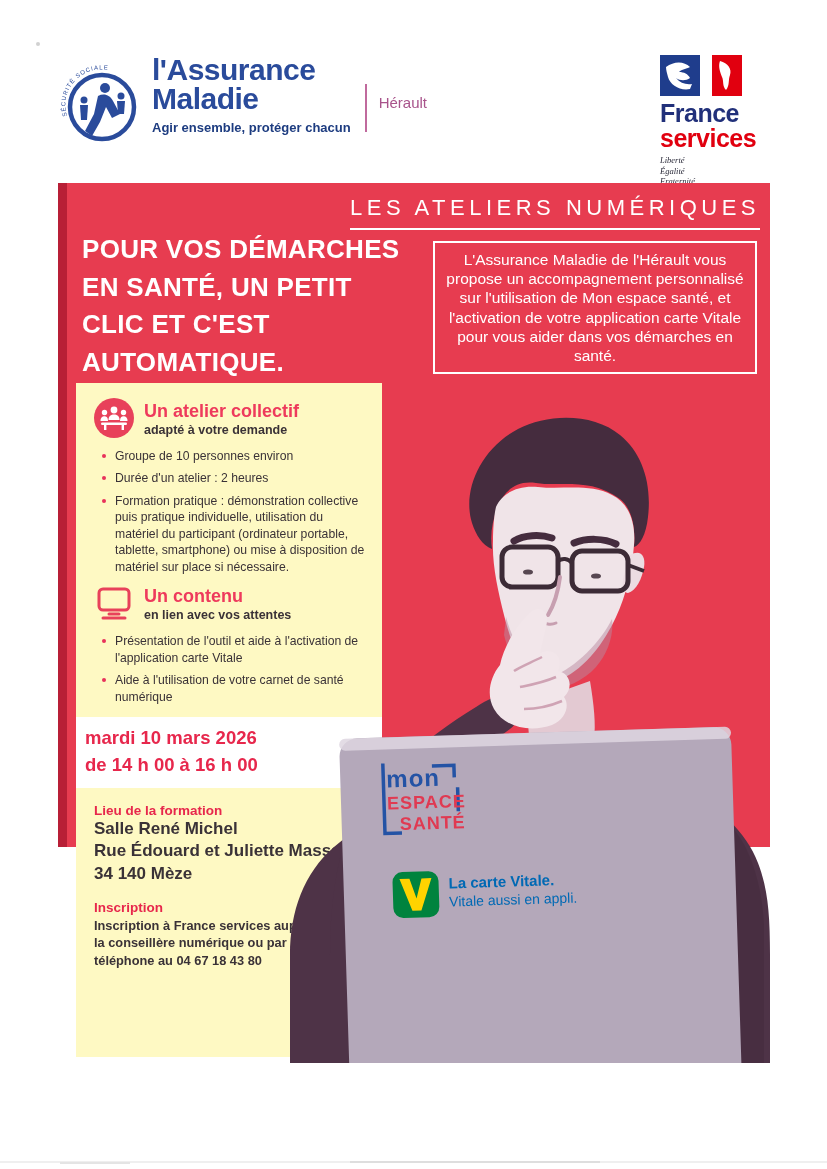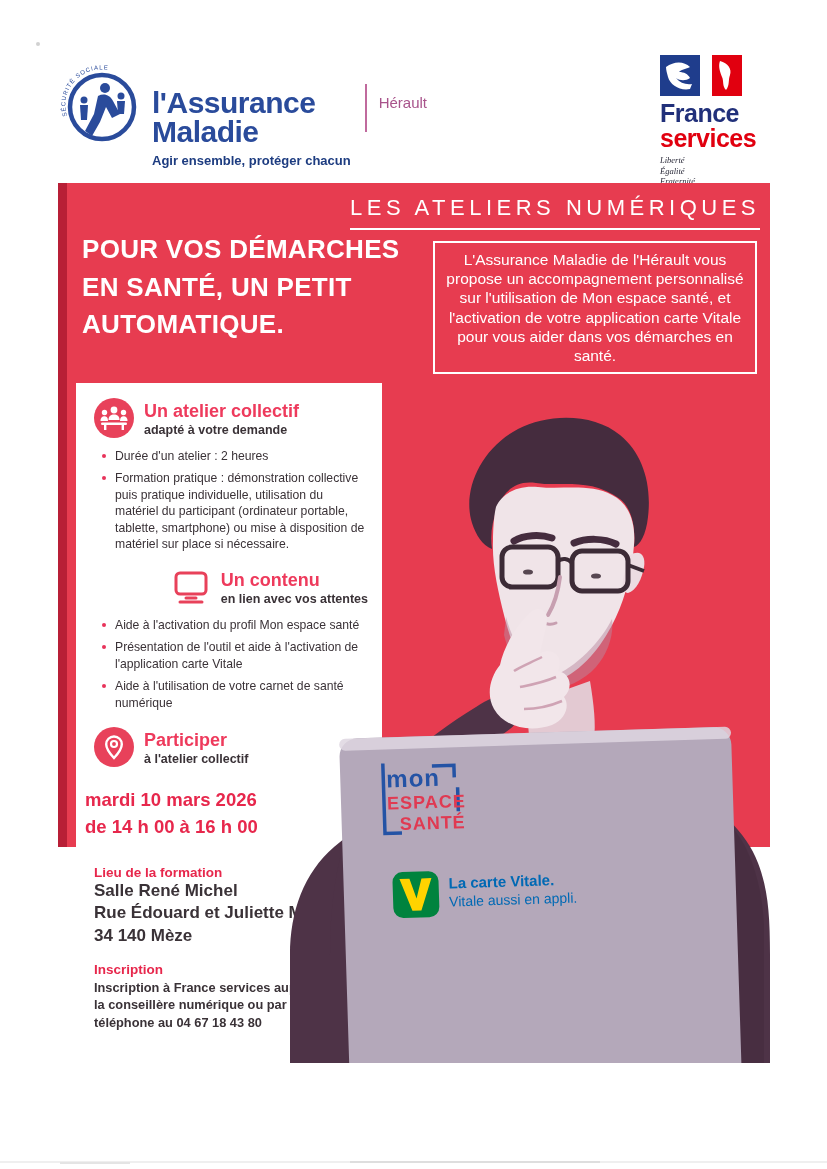--- a/index.html
+++ b/index.html
@@ -4,21 +4,21 @@
 <style>
   html,body{margin:0;padding:0;background:#fff;}
   .page{position:relative;width:827px;height:1169px;background:#fff;overflow:hidden;
         font-family:"Liberation Sans",sans-serif;}
   
   .scan-dot{position:absolute;left:36px;top:42px;width:4px;height:4px;border-radius:50%;
             background:#b9b9b9;opacity:.65;}
   .am-logo{position:absolute;left:58px;top:56px;display:flex;align-items:flex-start;}
   .am-mark{width:86px;height:86px;margin-top:6px;}
   .am-text{margin-left:8px;}
-  .am-brand{color:#2a4b9b;font-weight:bold;font-size:30px;line-height:.95;letter-spacing:-.5px;margin-top:33px;}
+  .am-brand{color:#2a4b9b;font-weight:bold;font-size:30px;line-height:.95;letter-spacing:-.5px;}
   .am-tagline{color:#1d3c80;font-weight:bold;font-size:13px;margin-top:7px;}
   .am-sep{width:2px;height:48px;background:#c06a9d;margin:28px 0 0 14px;}
   .am-region{color:#a8538b;font-size:15px;margin:38px 0 0 12px;}
   .fs-logo{position:absolute;left:660px;top:55px;}
   .fs-squares{display:flex;gap:7px;}
   .fs-sq{width:40px;height:41px;display:block;}
   .fs-name{margin-top:5px;line-height:.98;}
   .fs-france{color:#21307a;font-weight:bold;font-size:25px;letter-spacing:-.5px;}
   .fs-services{color:#e1000f;font-weight:bold;font-size:25px;letter-spacing:-.5px;}
   .fs-motto{margin-top:5px;font-family:"Liberation Serif",serif;font-style:italic;
@@ -27,32 +27,32 @@
   .poster{position:absolute;left:58px;top:183px;width:712px;height:664px;background:#e73c50;}
   .poster-strip{position:absolute;left:0;top:0;width:9px;height:100%;background:#b81f36;}
   .banner{position:absolute;right:10px;top:12px;margin:0;color:#fff;font-size:22px;
           font-weight:normal;letter-spacing:4.5px;padding-bottom:7px;border-bottom:2px solid #fff;}
   .headline{position:absolute;left:24px;top:48px;color:#ffffff;font-weight:bold;font-size:26px;
             line-height:1.45;letter-spacing:.3px;}
   .intro{position:absolute;left:375px;top:58px;width:324px;box-sizing:border-box;
          border:2px solid #fff;color:#fff;font-size:15.5px;line-height:1.24;text-align:center;
          padding:7px 6px;}
   
-  .panel{position:absolute;left:18px;top:200px;width:306px;height:674px;background:#ffffff;
+  .panel{position:absolute;left:18px;top:200px;width:306px;height:674px;background:#fef9c3;
          box-sizing:border-box;padding:15px 14px 0 18px;z-index:2;color:#3a3237;}
   .sec-head{display:flex;align-items:flex-start;margin-top:0;}
   .sec-icon{flex:none;width:40px;height:40px;margin-right:10px;}
   .sec-title{color:#ee3a5c;font-weight:bold;font-size:18px;line-height:1;margin-top:4px;}
   .sec-sub{font-weight:bold;font-size:12.5px;margin-top:3px;color:#3a3237;}
   ul.blist{list-style:none;margin:10px 0 0 0;padding:0 0 0 8px;}
   ul.blist li{position:relative;padding-left:13px;font-size:12.2px;line-height:1.35;
               margin-bottom:6px;color:#3a3237;}
   ul.blist li::before{content:"";position:absolute;left:0;top:6px;width:4px;height:4px;
                       border-radius:50%;background:#e8325a;}
-  .mt14{margin-top:14px;justify-content:flex-end;} .mt16{margin-top:16px;}
+  .mt14{margin-top:8px;} .mt16{margin-top:16px;}
   .date-band{margin:12px 0 0 -18px;width:306px;box-sizing:border-box;background:#fff;
              padding:8px 0 9px 9px;color:#e7274c;font-weight:bold;font-size:18.5px;line-height:1.45;}
   .v-head{color:#e7274c;font-weight:bold;font-size:13.5px;margin-top:15px;}
   .v-line{font-weight:bold;font-size:17px;line-height:1.32;}
   .reg-text{font-weight:bold;font-size:12.8px;line-height:1.35;width:248px;margin-top:2px;}
   
   .photo{position:absolute;left:232px;top:212px;width:480px;height:668px;z-index:3;}
   
   .artifact1{position:absolute;left:0;top:1161px;width:827px;height:2px;background:#efefef;}
   .artifact2{position:absolute;left:350px;top:1161px;width:250px;height:2px;background:#dedede;}
@@ -111,20 +111,21 @@
   </div>
 
   <section class="poster">
     <div class="poster-strip"></div>
 
     <h1 class="banner">LES ATELIERS NUMÉRIQUES</h1>
 
     <div class="headline">
       <div>POUR VOS DÉMARCHES</div>
       <div>EN SANTÉ, UN PETIT</div>
+      <div>CLIC ET C'EST</div>
       <div>AUTOMATIQUE.</div>
     </div>
 
     <div class="intro">L'Assurance Maladie de l'Hérault vous propose un accompagnement personnalisé sur l'utilisation de Mon espace santé, et l'activation de votre application carte Vitale pour vous aider dans vos démarches en santé.</div>
 
     <div class="panel">
 
       <div class="sec-head">
         <svg class="sec-icon" viewBox="0 0 40 40">
           <circle cx="20" cy="20" r="20" fill="#e8415a"></circle>
@@ -137,52 +138,41 @@
           <rect x="7" y="24.5" width="26" height="2.4" rx="1.2" fill="#fff"></rect>
           <rect x="10" y="27" width="2.4" height="5" fill="#fff"></rect>
           <rect x="27.6" y="27" width="2.4" height="5" fill="#fff"></rect>
         </svg>
         <div>
           <div class="sec-title">Un atelier collectif</div>
           <div class="sec-sub">adapté à votre demande</div>
         </div>
       </div>
       <ul class="blist">
+        <li>Groupe de 10 personnes environ</li>
         <li>Durée d'un atelier : 2 heures</li>
         <li>Formation pratique : démonstration collective puis pratique individuelle, utilisation du matériel du participant (ordinateur portable, tablette, smartphone) ou mise à disposition de matériel sur place si nécessaire.</li>
       </ul>
 
       <div class="sec-head mt14">
         <svg class="sec-icon" viewBox="0 0 40 40">
           <rect x="5" y="6" width="30" height="21" rx="4" fill="none" stroke="#e8415a" stroke-width="3"></rect>
           <path d="M15,31 L25,31" stroke="#e8415a" stroke-width="3" stroke-linecap="round"></path>
           <path d="M9,35 L31,35" stroke="#e8415a" stroke-width="3" stroke-linecap="round"></path>
         </svg>
         <div>
           <div class="sec-title">Un contenu</div>
           <div class="sec-sub">en lien avec vos attentes</div>
         </div>
       </div>
       <ul class="blist">
-        <li>Aide à l'activation du profil Mon espace santé</li>
         <li>Présentation de l'outil et aide à l'activation de l'application carte Vitale</li>
         <li>Aide à l'utilisation de votre carnet de santé numérique</li>
       </ul>
 
-      <div class="sec-head mt16">
-        <svg class="sec-icon" viewBox="0 0 40 40">
-          <circle cx="20" cy="20" r="20" fill="#e8415a"></circle>
-          <path d="M20,9.5 C15.6,9.5 12.2,12.9 12.2,17.2 C12.2,22.6 20,31 20,31 C20,31 27.8,22.6 27.8,17.2 C27.8,12.9 24.4,9.5 20,9.5 Z" fill="none" stroke="#fff" stroke-width="2.4"></path>
-          <circle cx="20" cy="17" r="3" fill="none" stroke="#fff" stroke-width="2.2"></circle>
-        </svg>
-        <div>
-          <div class="sec-title">Participer</div>
-          <div class="sec-sub">à l'atelier collectif</div>
-        </div>
-      </div>
 
       <div class="date-band">
         <div>mardi 10 mars 2026</div>
         <div>de 14 h 00 à 16 h 00</div>
       </div>
 
       <div class="v-head">Lieu de la formation</div>
       <div class="v-line">Salle René Michel</div>
       <div class="v-line">Rue Édouard et Juliette Massal</div>
       <div class="v-line">34 140 Mèze</div>

